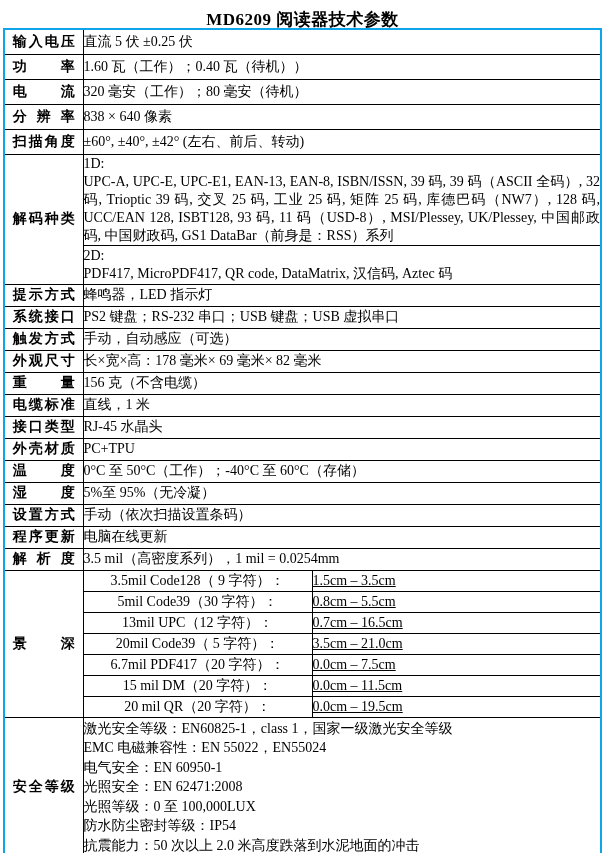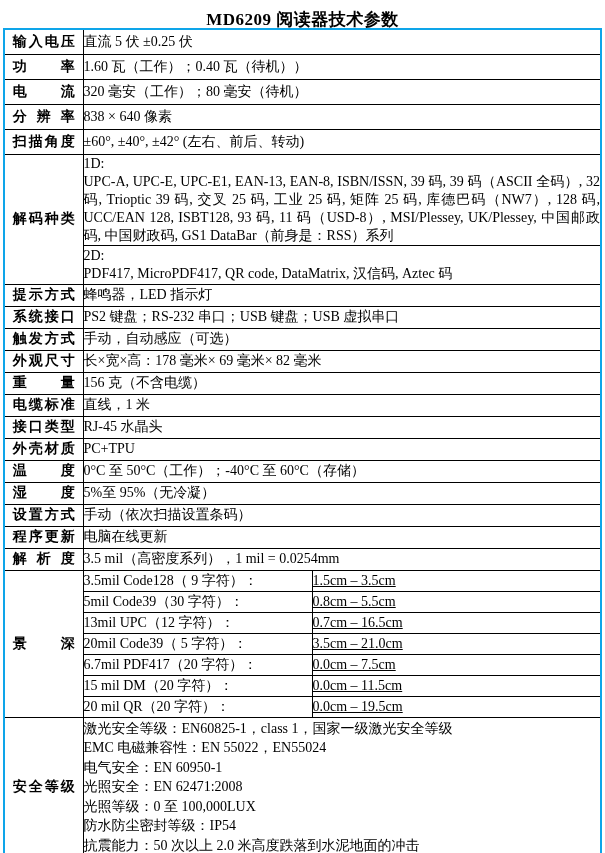--- a/index.html
+++ b/index.html
@@ -46,21 +46,21 @@
     font-weight: bold;
     text-align: justify;
     text-align-last: justify;
     white-space: nowrap;
   }
   
   td.val { padding: 1px 7px; line-height: 18px; }
   td.val-top { padding: 2px 7px; vertical-align: top; line-height: 18px; font-family: Liberation Serif, serif; }
   .wrap-just { text-align: justify; }
   
-  td.code { text-align: left; padding: 0 9px 0 2px; font-size: 14px; }
+  td.code { text-align: center; padding: 0 9px 0 2px; font-size: 14px; }
   td.range { text-align: left; padding: 0 2px 0 10px; font-size: 14px; text-decoration: underline; }
   
   td.sec { padding: 3px 7px; vertical-align: top; margin-left: 32px; }
   td.sec div { line-height: 19.5px; }
 </style>
 </head>
 <body>
 
 <div class="page">
 

